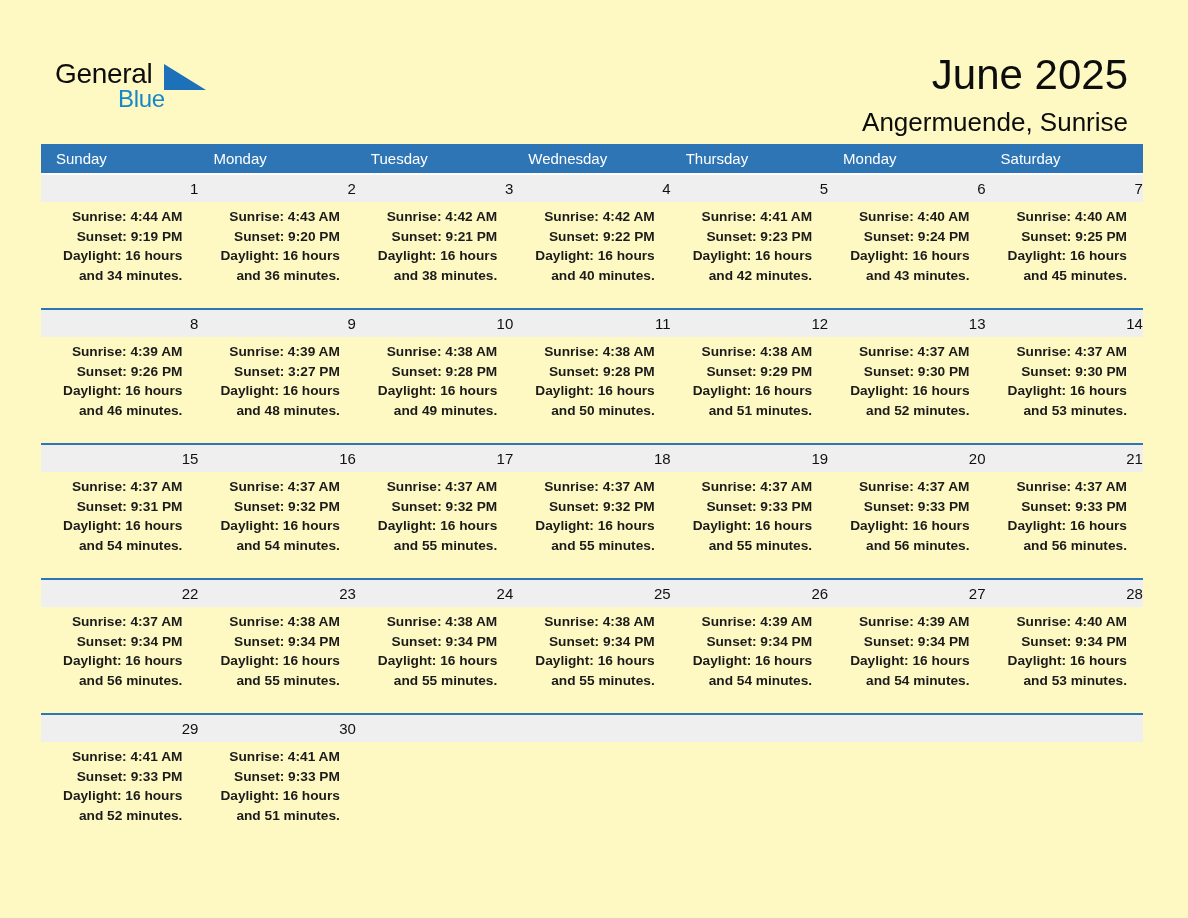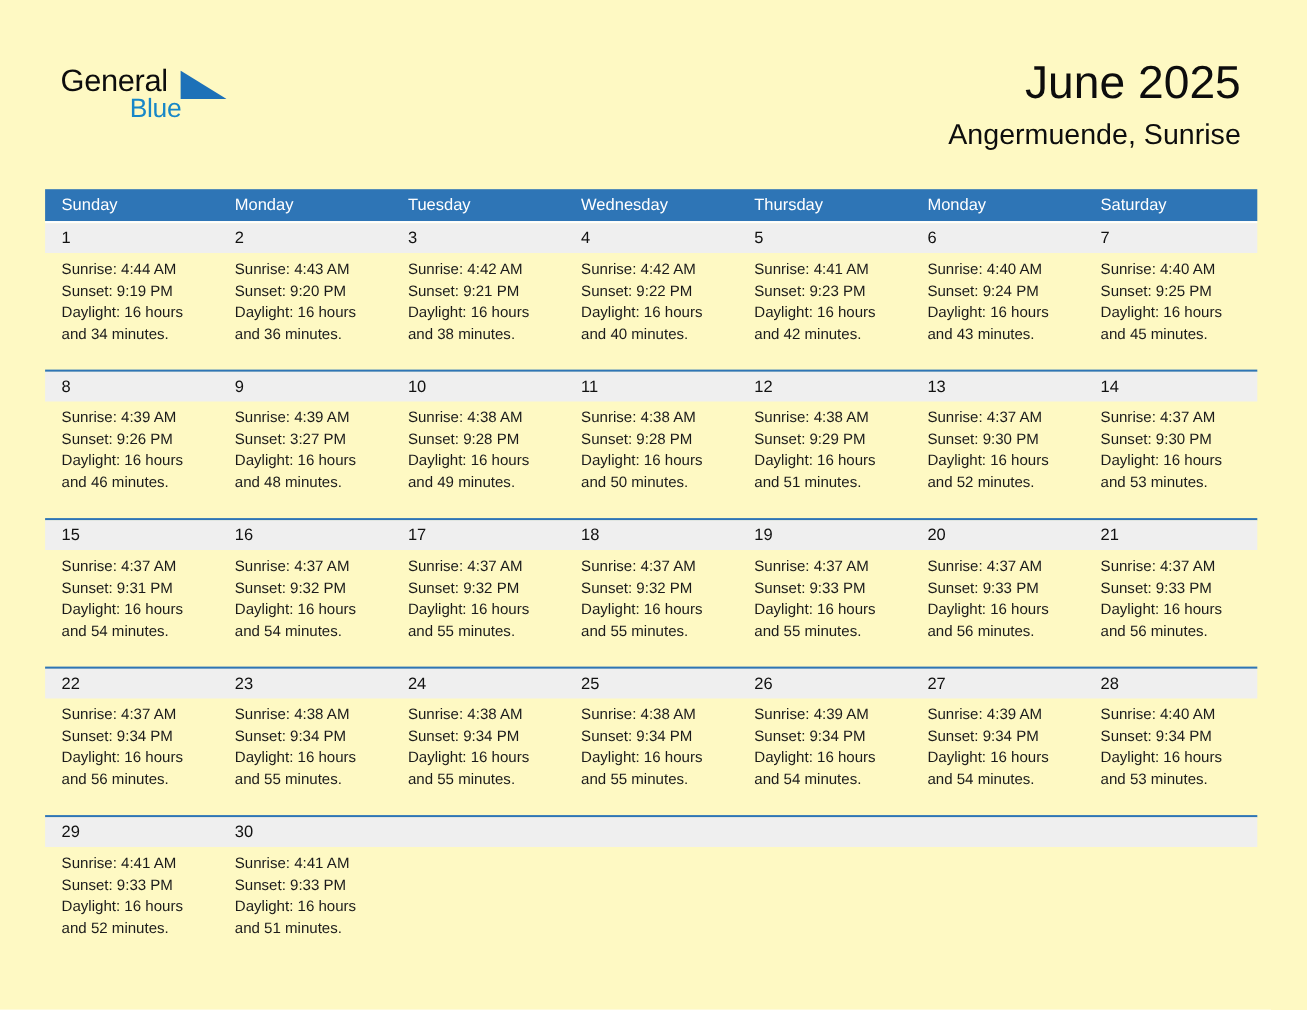--- a/index.html
+++ b/index.html
@@ -13,31 +13,31 @@
   .logo-general { position:absolute; left:0; top:0; font-size:28px; color:#0d0d0d; letter-spacing:-0.3px; }
   .logo-triangle { position:absolute; left:109px; top:6px; width:42px; height:26px; }
   .logo-blue { position:absolute; left:63px; top:27px; font-size:24px; color:#1787c8; letter-spacing:-0.3px; }
 
   
   .title-block { position:absolute; right:60px; top:50px; text-align:right;margin-left:40px; }
   .page-title { font-size:42px; line-height:50px; color:#0d0d0d; font-weight:400; }
   .page-subtitle { font-size:26px; line-height:32px; margin-top:6px; color:#0d0d0d; font-weight:400; }
 
   
-  .calendar { position:absolute; left:41px; top:172px; width:1102px; }
+  .calendar { position:absolute; left:41px; top:144px; width:1102px;text-align:right; }
   .day-header-row { display:flex; height:29px; background:#2e75b6; }
   .day-header {
     flex:1 1 0; min-width:0; color:#ffffff; font-size:15px;
     display:flex; align-items:center; padding-left:15px;
   }
   .week-row { height:133px; border-top:2px solid #2e75b6; }
   .week-row.first { border-top:2px solid #ffffff; }
   .day-band { display:flex; height:27px; background:#efefef; align-items:center; }
   .day-num { flex:1 1 0; min-width:0; font-size:15px; color:#111111; padding-left:15px; }
-  .cells { display:flex; }
+  .cells { display:flex;font-weight:bold; }
   .cell { flex:1 1 0; min-width:0; padding:5px 16px 0 15px; }
   .cell-line { font-size:13.7px; line-height:19.6px; color:#1b1b1b; }
 </style>
 </head>
 <body>
 
 <div class="page">
 
   <div class="logo">
     <span class="logo-general">General</span>

